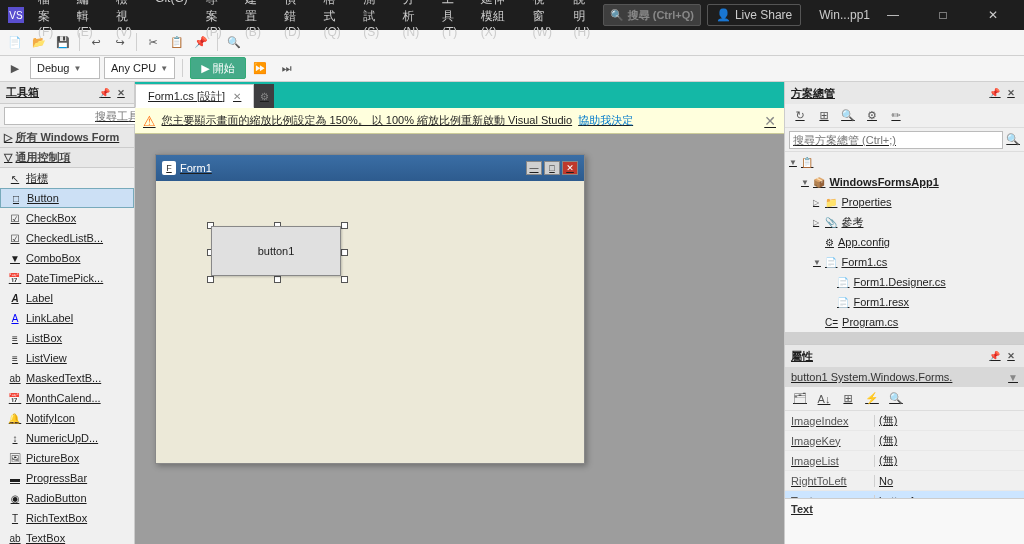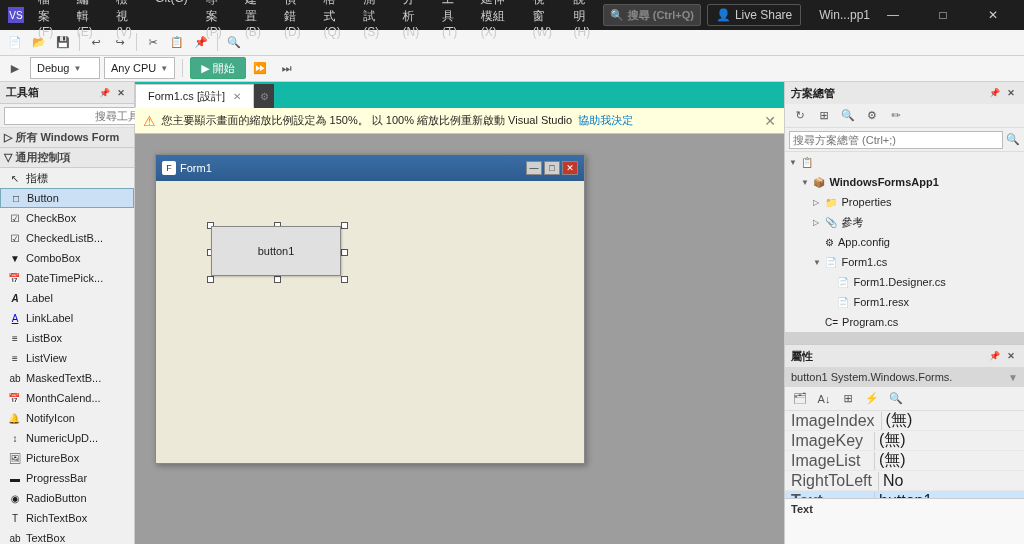--- a/index.html
+++ b/index.html
@@ -19,21 +19,21 @@
     .toolbar-area { height: 52px; background: #f5f5f5; border-bottom: 1px solid #d0d0d0; display: flex; flex-direction: column; }
     .toolbar-row1 { height: 26px; display: flex; align-items: center; padding: 0 4px; gap: 2px; border-bottom: 1px solid #d0d0d0; }
     .toolbar-row2 { height: 26px; display: flex; align-items: center; padding: 0 4px; gap: 4px; }
     .toolbar-btn { width: 22px; height: 22px; display: flex; align-items: center; justify-content: center; border: 1px solid transparent; border-radius: 2px; cursor: pointer; font-size: 11px; color: #555; }
     .toolbar-sep { width: 1px; height: 18px; background: #d0d0d0; margin: 0 3px; }
     .toolbar-dropdown { height: 22px; border: 1px solid #bbb; background: #fff; padding: 0 6px; font-size: 11px; display: flex; align-items: center; gap: 4px; cursor: pointer; min-width: 70px; }
     .toolbar-dropdown-arrow { font-size: 8px; color: #666; }
     .start-btn { height: 22px; background: #4a8; border: 1px solid #3a7; color: #fff; padding: 0 10px; font-size: 11px; display: flex; align-items: center; gap: 3px; cursor: pointer; border-radius: 2px; }
 
     
-    .main-layout { display: flex; height: calc(544px - 82px); }
+    .main-layout { display: flex; height: calc(544px - 82px); text-decoration: underline; }
 
     
     .left-panel { width: 135px; background: #f0f0f0; border-right: 1px solid #ccc; display: flex; flex-direction: column; }
     .panel-header { height: 22px; background: #e8e8e8; border-bottom: 1px solid #ccc; display: flex; align-items: center; padding: 0 6px; font-size: 11px; font-weight: bold; justify-content: space-between; }
     .panel-search { height: 24px; display: flex; align-items: center; padding: 2px 4px; border-bottom: 1px solid #ddd; }
     .panel-search input { flex: 1; height: 18px; border: 1px solid #bbb; font-size: 11px; padding: 0 3px; }
     .toolbox-section { font-size: 11px; }
     .toolbox-section-header { height: 20px; display: flex; align-items: center; padding: 0 4px; gap: 3px; color: #444; font-weight: bold; background: #e8e8e8; border-bottom: 1px solid #ccc; cursor: pointer; }
     .toolbox-item { height: 20px; display: flex; align-items: center; padding: 0 8px; gap: 4px; cursor: pointer; }
     .toolbox-item.selected { background: #cce0f5; border: 1px solid #7ab; }
@@ -74,21 +74,21 @@
     .tree-indent-3 { padding-left: 40px; }
     .tree-arrow { font-size: 8px; color: #666; width: 10px; }
     .scrollbar-h { height: 12px; background: #d0d0d0; }
 
     
     .props-panel { flex: 1; display: flex; flex-direction: column; overflow: hidden; }
     .props-header { height: 22px; background: #e8e8e8; display: flex; align-items: center; padding: 9px 6px; font-size: 11px; font-weight: bold; justify-content: space-between; }
     .props-title-bar { height: 20px; background: #d8d8d8; display: flex; align-items: center; padding: 0 6px; font-size: 11px; color: #333; }
     .props-toolbar { height: 24px; display: flex; align-items: center; padding: 0 4px; gap: 2px; border-bottom: 1px solid #ddd; }
     .props-body { flex: 1; overflow-y: auto; }
-    .prop-row { height: 20px; display: flex; align-items: center; font-size: 16px; border-bottom: 1px solid #e8e8e8; }
+    .prop-row { height: 20px; display: flex; align-items: center; font-size: 11px; border-bottom: 1px solid #e8e8e8; }
     .prop-name { flex: 0 0 90px; padding: 0 6px; color: #555; border-right: 1px solid #d0d0d0; }
     .prop-value { flex: 1; padding: 0 4px; }
     .props-desc { height: 46px; border-top: 1px solid #ccc; padding: 4px 6px; font-size: 11px; background: #f8f8f8; }
     .props-desc-title { font-weight: bold; color: #333; }
     .props-desc-text { color: #555; font-size: 10px; }
 
     
     .panel-controls { display: flex; gap: 2px; }
     .panel-ctrl-btn { width: 14px; height: 14px; display: flex; align-items: center; justify-content: center; font-size: 9px; color: #555; cursor: pointer; }
   </style>

